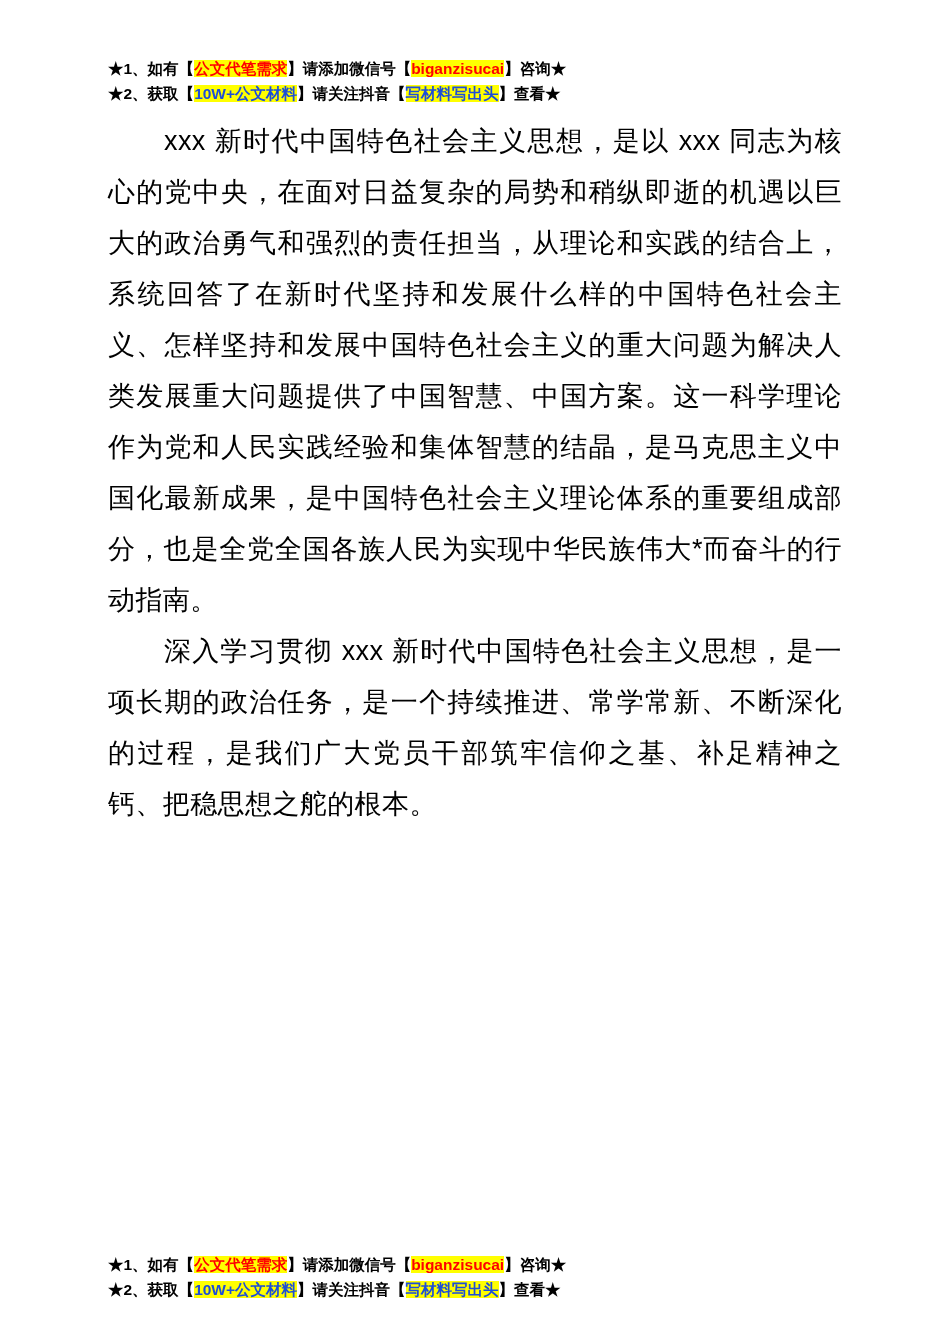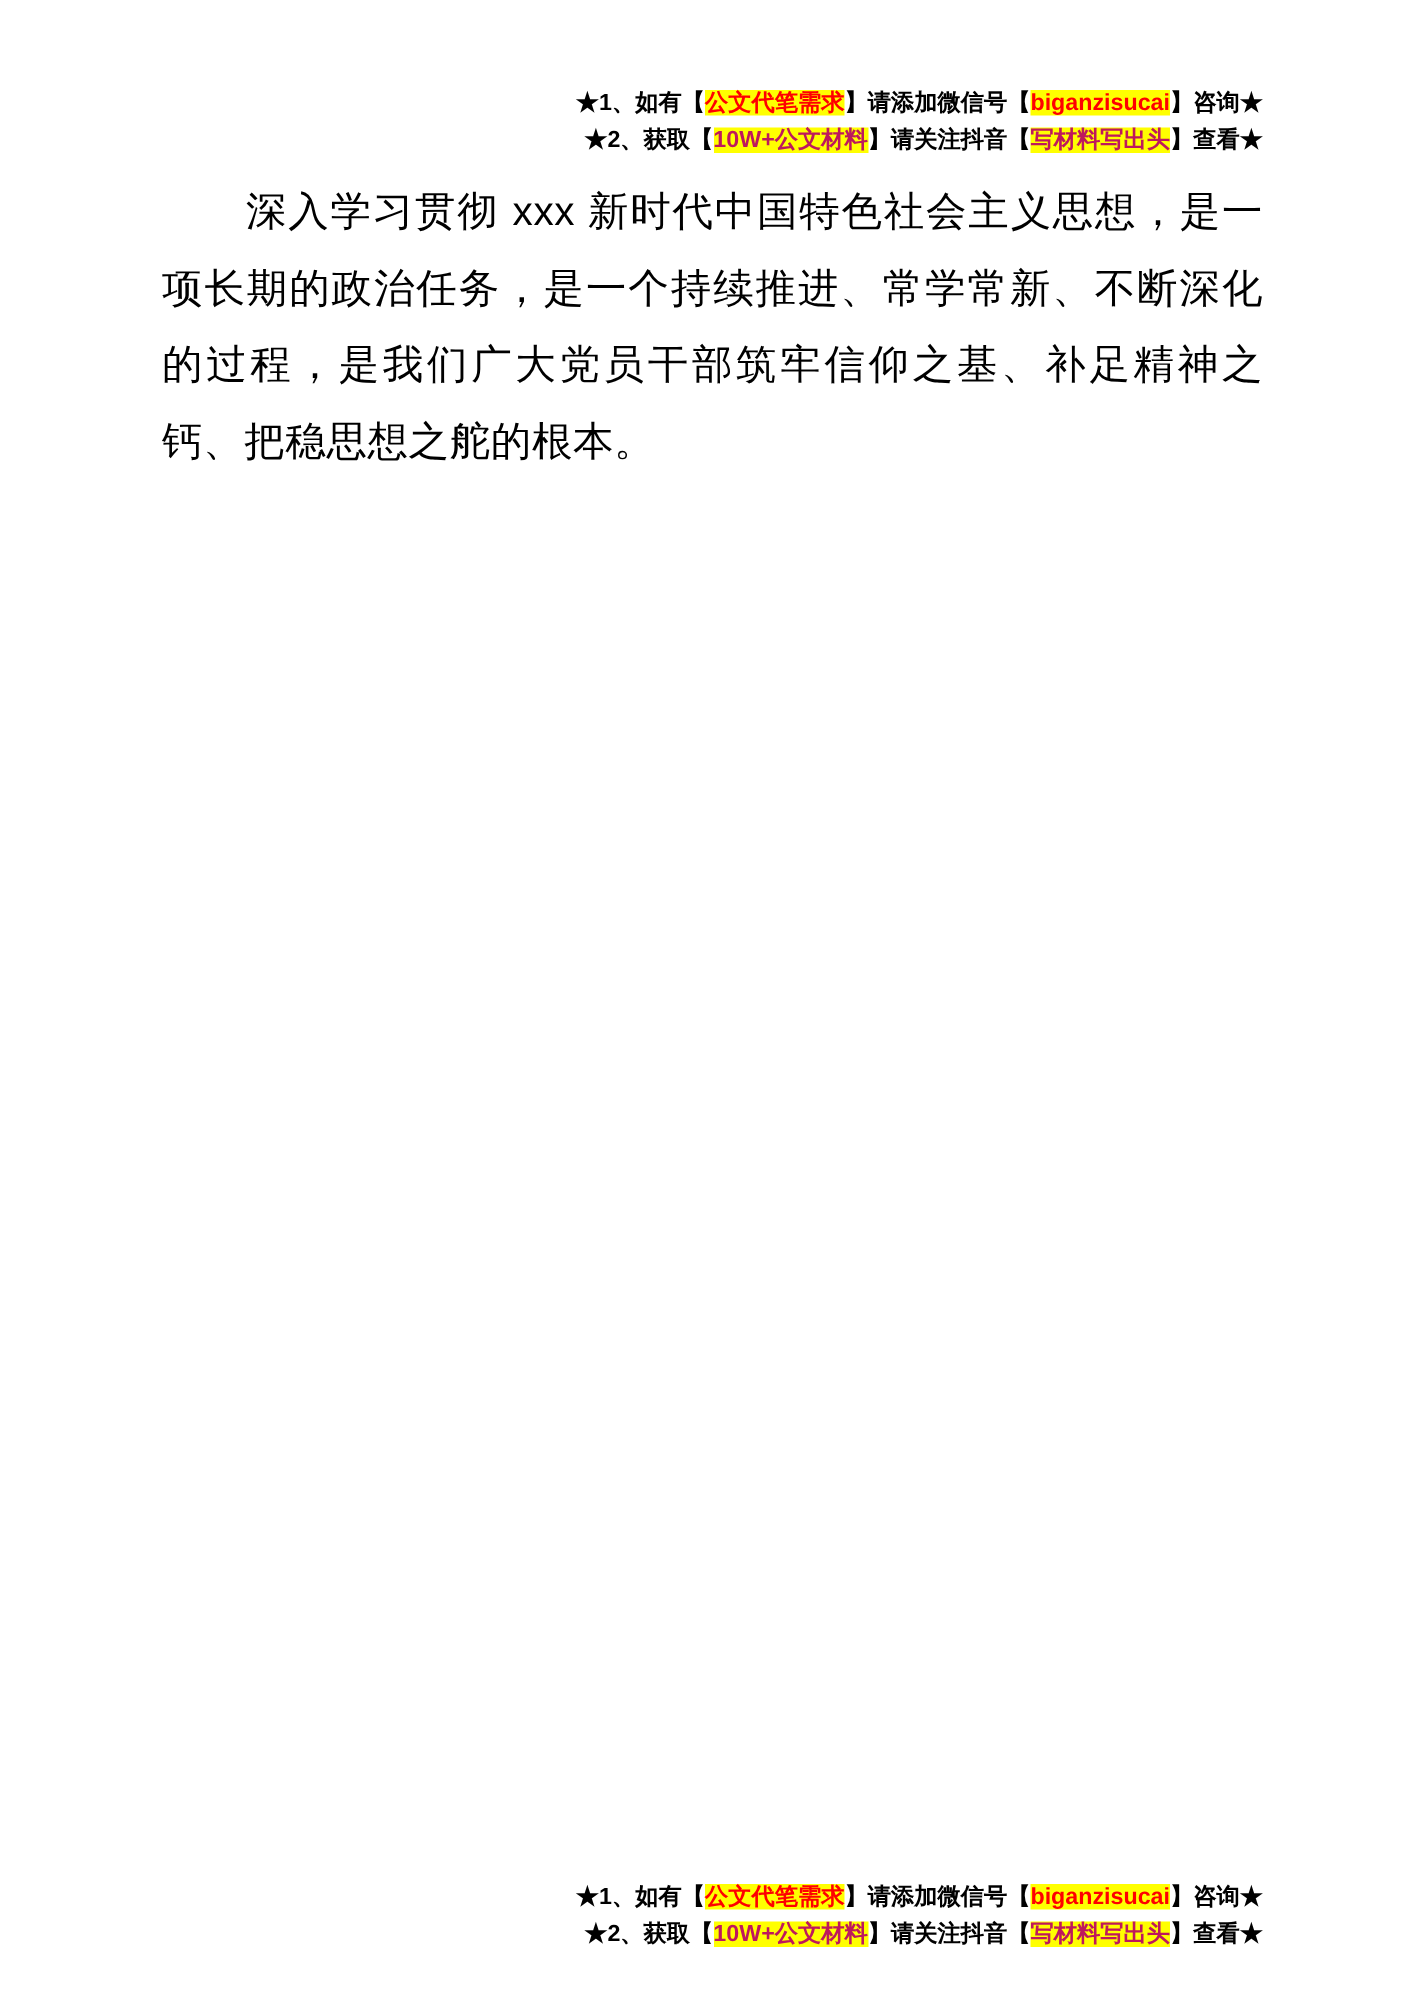--- a/index.html
+++ b/index.html
@@ -14,38 +14,38 @@
     position: relative;
     width: 950px;
     height: 1344px;
     background: #ffffff;
     box-sizing: border-box;
     padding: 56px 108px 20px 108px;
     overflow: hidden;
   }
   
   .banner {
-    text-align: right;
+    text-align: left;
     font-size: 15.5px;
     font-weight: bold;
     line-height: 1.62;
     letter-spacing: 0px;
     color: #000000;
     white-space: nowrap;
   }
   .banner.top { margin-bottom: 10px; }
   .banner.bottom { margin-top: 6px; }
   .hl-red-on-yellow {
     background: #ffff00;
     color: #ff0000;
     font-weight: bold;
   }
   .hl-black-on-yellow {
     background: #ffff00;
-    color: #be185d;
+    color: #1d4ed8;
     font-weight: bold;
   }
   .u {
   }
   
   .body-text {
     font-size: 27px;
     line-height: 51px;
     color: #000000;
     text-align: justify;
@@ -75,20 +75,21 @@
 </head>
 <body>
 
 <div class="page">
 
   <div class="banner top">
     <div><span>★1、如有【</span><span class="hl-red-on-yellow">公文代笔需求</span><span>】请添加微信号【</span><span class="hl-red-on-yellow">biganzisucai</span><span>】咨</span><span>询★</span></div>
     <div><span>★2、获取【</span><span class="hl-black-on-yellow">10W+公文材料</span><span>】请</span><span class="u">关注</span><span>抖音【</span><span class="hl-black-on-yellow">写材料写出头</span><span>】查看★</span></div>
   </div>
 
+  <p class="body-text indent para">xxx 新时代中国特色社会主义思想，是以 xxx 同志为核心的党中央，在面对日益复杂的局势和稍纵即逝的机遇以巨大的政治勇气和强烈的责任担当，从理论和实践的结合上，系统回答了在新时代坚持和发展什么样的中国特色社会主义、怎样坚持和发展中国特色社会主义的重大问题为解决人类发展重大问题提供了中国智慧、中国方案。这一科学理论作为党和人民实践经验和集体智慧的结晶，是马克思主义中国化最新成果，是中国特色社会主义理论体系的重要组成部分，也是全党全国各族人民为实现中华民族伟大*而奋斗的行动指南。</p>
 
   <p class="body-text indent para">深入学习贯彻 xxx 新时代中国特色社会主义思想，是一项长期的政治任务，是一个持续推进、常学常新、不断深化的过程，是我们广大党员干部筑牢信仰之基、补足精神之钙、把稳思想之舵的根本。</p>
 
 
 
   <div class="bottom-block">
     <div class="banner bottom"><span>★1、如有【</span><span class="hl-red-on-yellow">公文代笔需求</span><span>】请添加微信号【</span><span class="hl-red-on-yellow">biganzisucai</span><span>】咨</span><span>询★</span></div>
     <div class="banner"><span>★2、获取【</span><span class="hl-black-on-yellow">10W+公文材料</span><span>】请</span><span class="u">关注</span><span>抖音【</span><span class="hl-black-on-yellow">写材料写出头</span><span>】查看★</span></div>
   </div>
 

